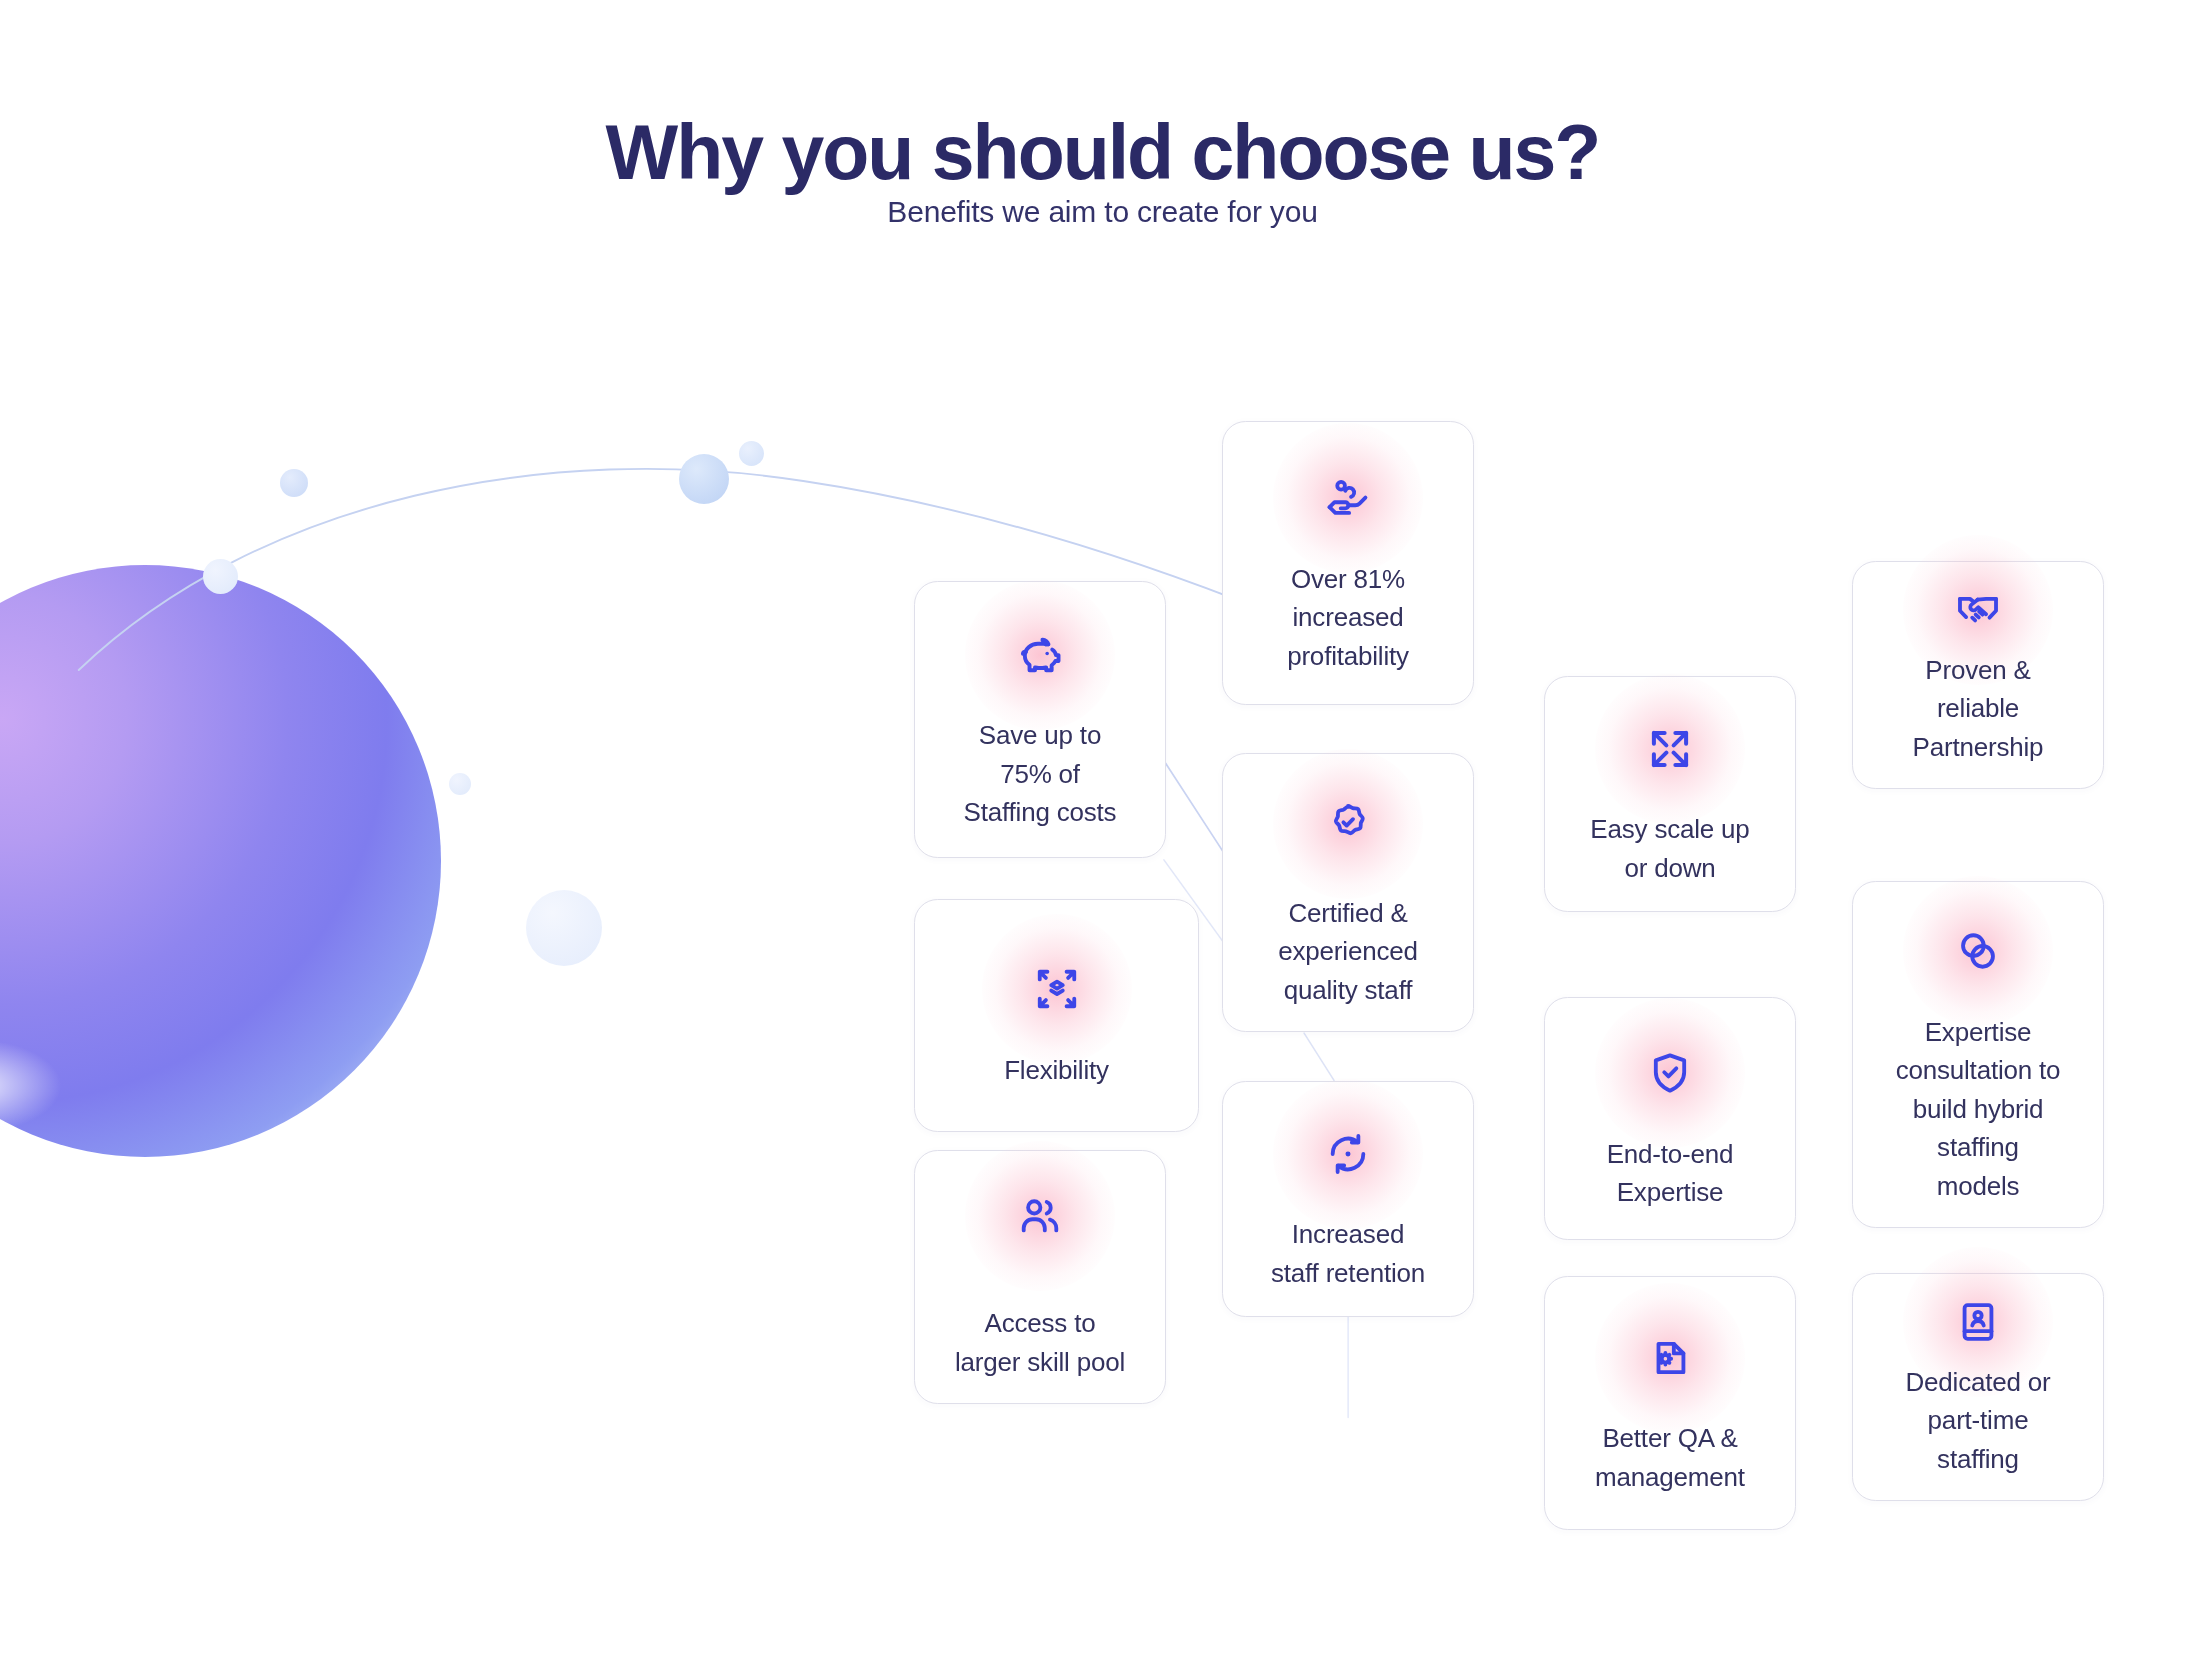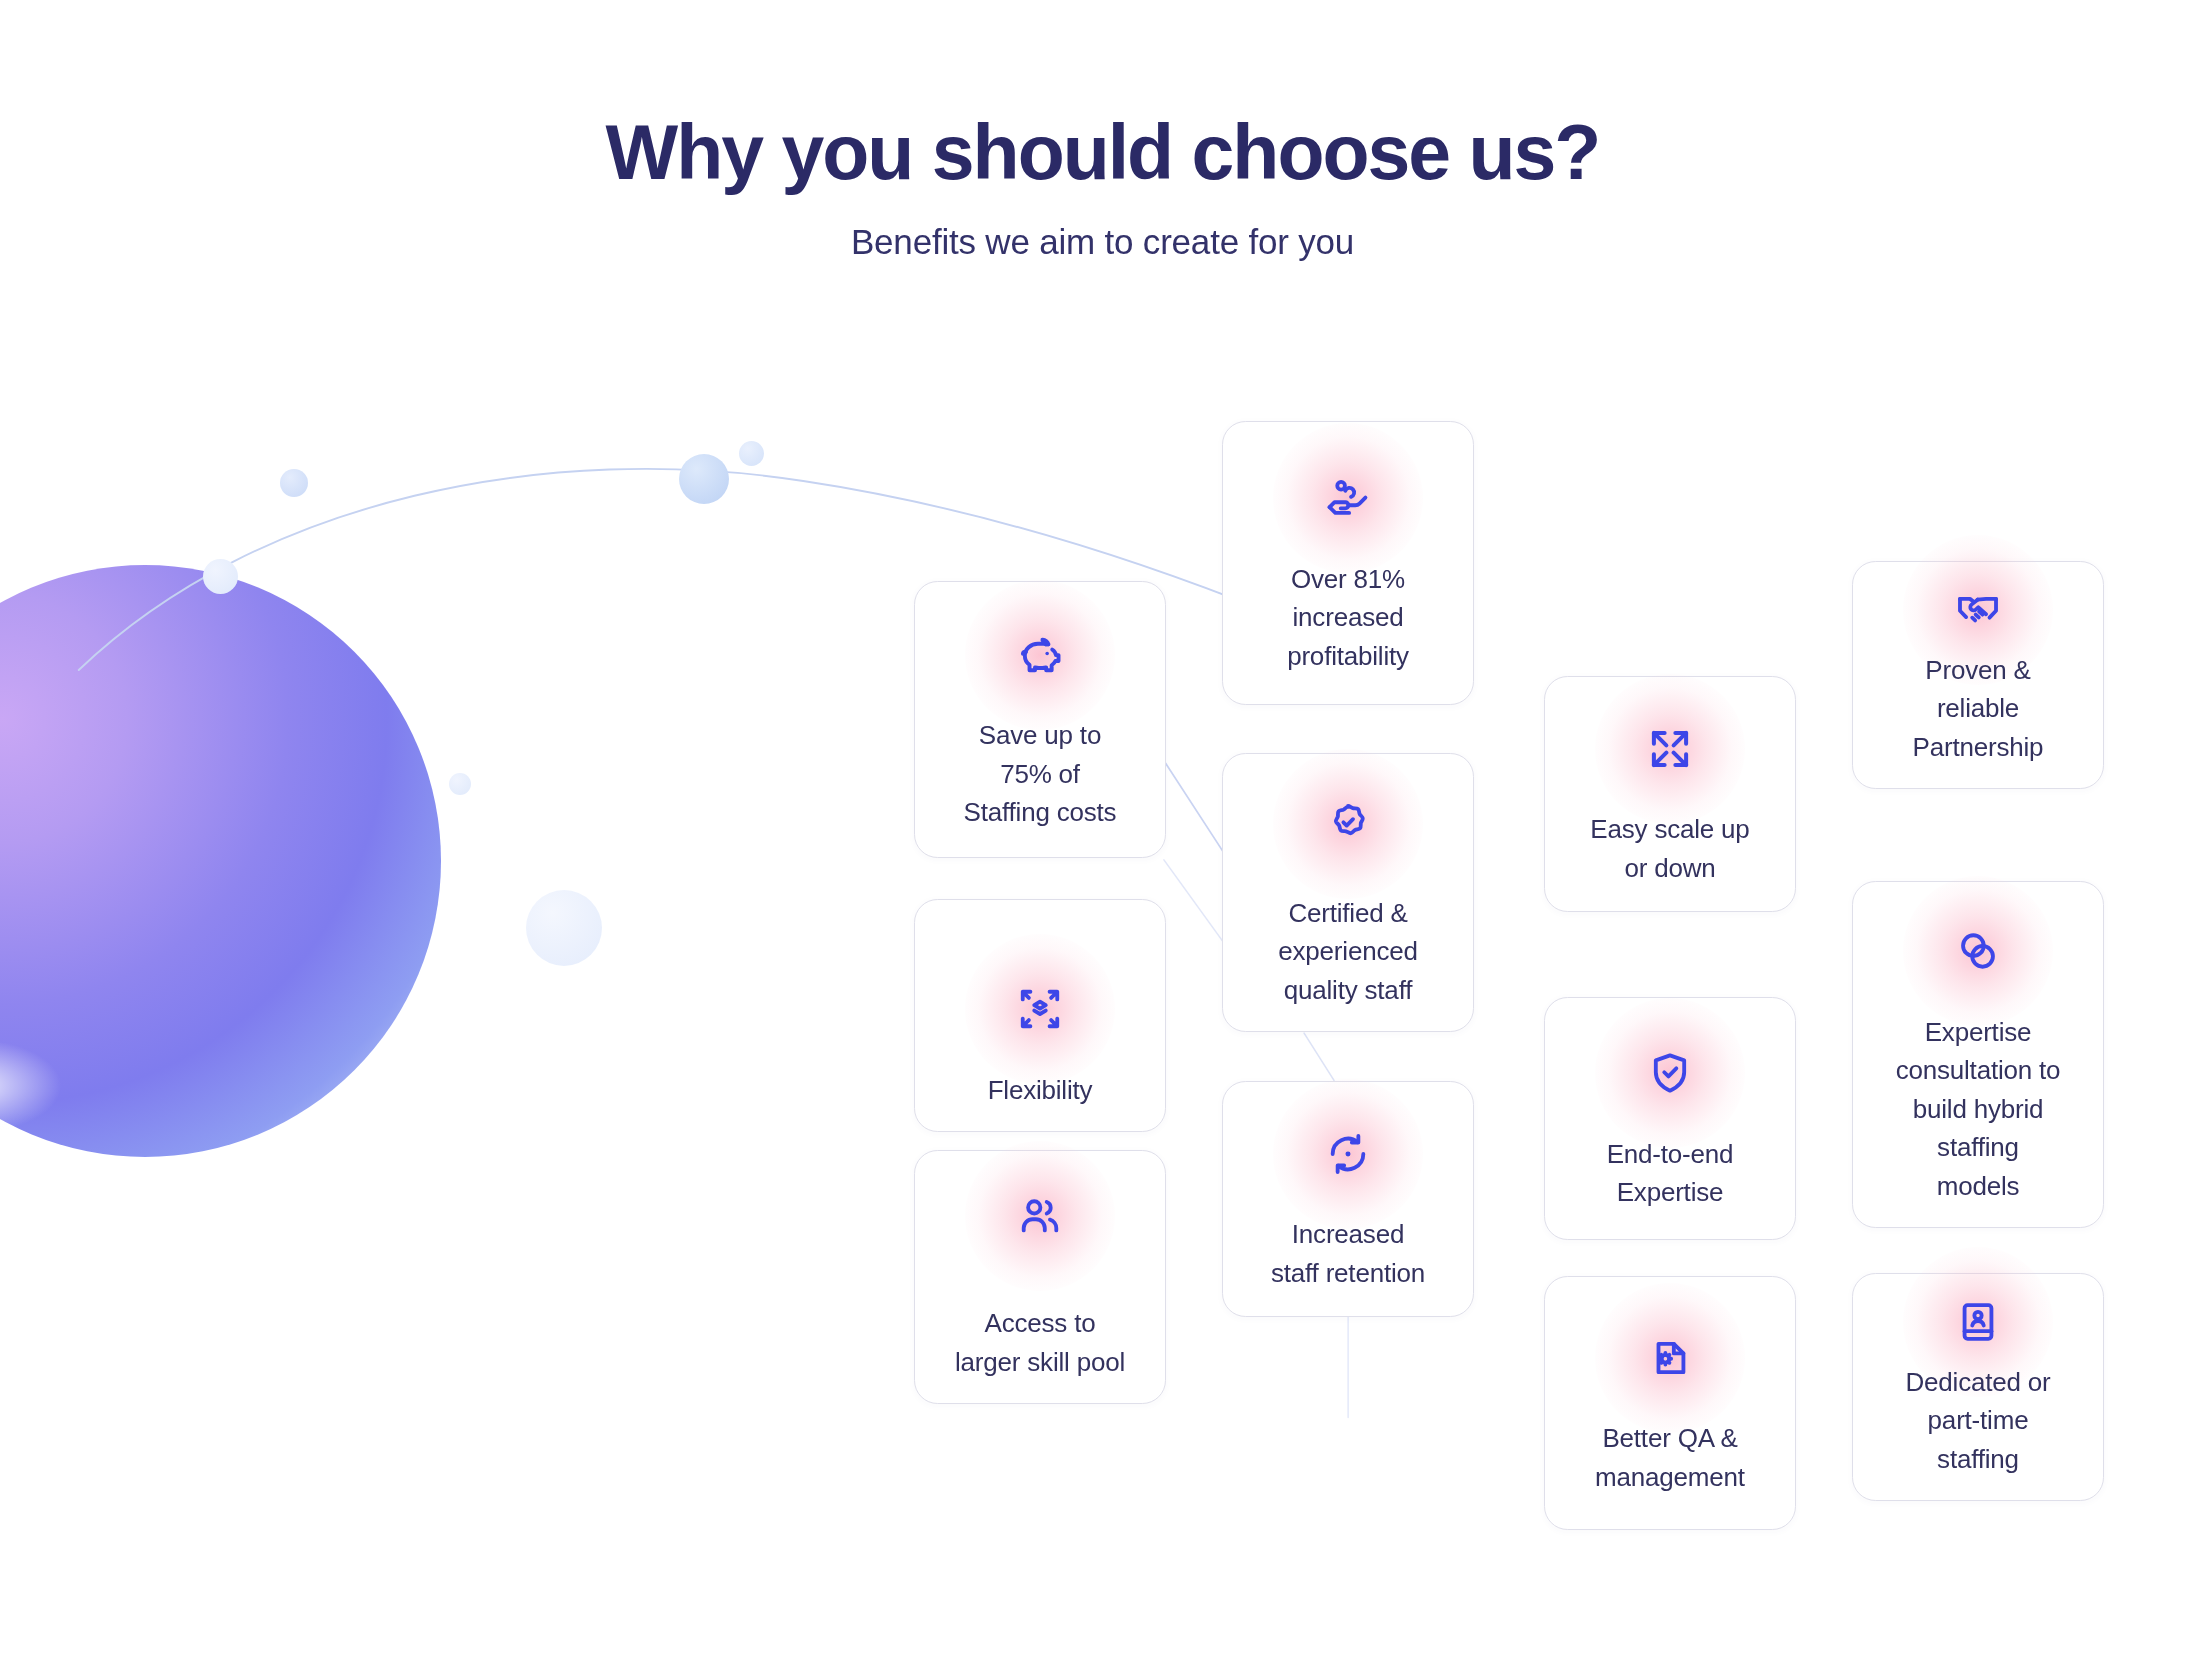--- a/index.html
+++ b/index.html
@@ -28,22 +28,21 @@
     text-align: center;
   }
   .page-title {
     font-size: 77px;
     font-weight: 700;
     letter-spacing: -2px;
     color: #2b2a66;
     line-height: 1.1;
   }
   .page-subtitle {
-    margin-top: 27px;
-    font-size: 35px;
+    font-size: 30px;
     font-weight: 400;
     color: #33326a;
     letter-spacing: -0.2px;
   }
 
   
   .decor { position: absolute; inset: 0; pointer-events: none; }
 
   .sphere {
     position: absolute;
@@ -178,21 +177,21 @@
           <circle cx="15.4" cy="11.5" r=".9" fill="#3d46e8" stroke="none"></circle>
           <path d="M4.6 10.6C3.8 10.4 3 10.8 3 11.6"></path>
         </svg>
       </span>
     </div>
     <div class="card-label">Save up to
 75% of
 Staffing costs</div>
   </div>
 
-  <div class="card" style="left: 914px; top: 899px; width: 252px; height: 233px; justify-content: flex-end;">
+  <div class="card" style="left: 914px; top: 899px; width: 285px; height: 233px;">
     <div class="card-icon-wrap">
       <div class="glow"></div>
       <span class="card-icon">
         <svg width="46" height="46" viewBox="0 0 24 24" fill="none" stroke="#3d46e8" stroke-width="2" stroke-linecap="round" stroke-linejoin="round">
           <path d="M12 8.2 9 10l3 1.8L15 10z"></path>
           <path d="M9 12.8 12 14.6l3-1.8"></path>
           <path d="M3 3h4M3 3v4M3 3l3.2 3.2"></path>
           <path d="M21 3h-4M21 3v4M21 3l-3.2 3.2"></path>
           <path d="M3 21h4M3 21v-4M3 21l3.2-3.2"></path>
           <path d="M21 21h-4M21 21v-4M21 21l-3.2-3.2"></path>

